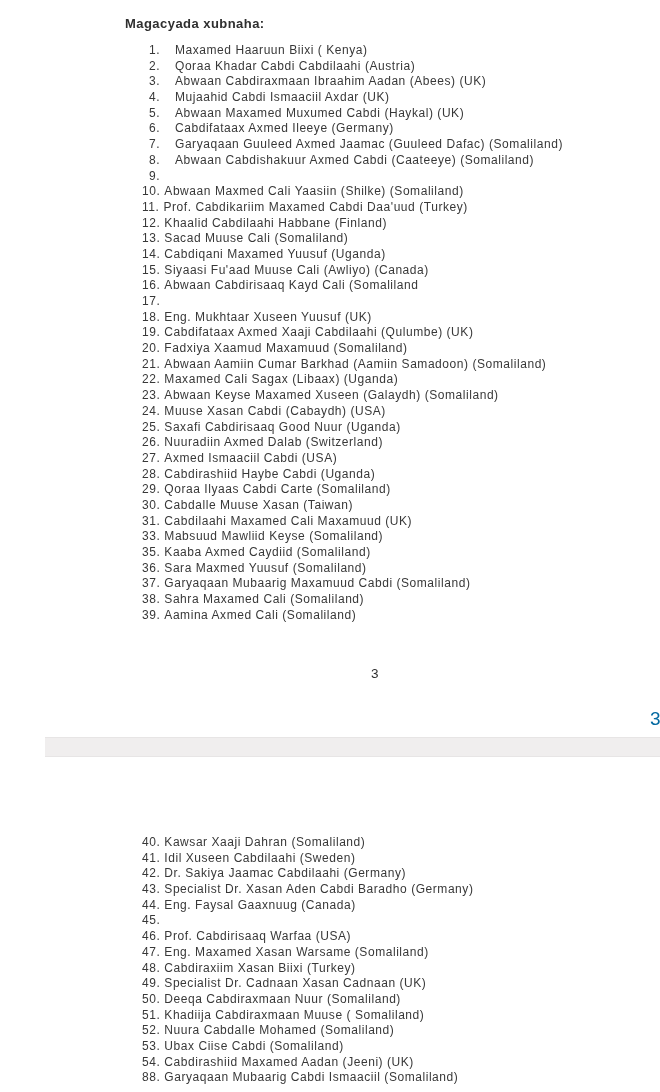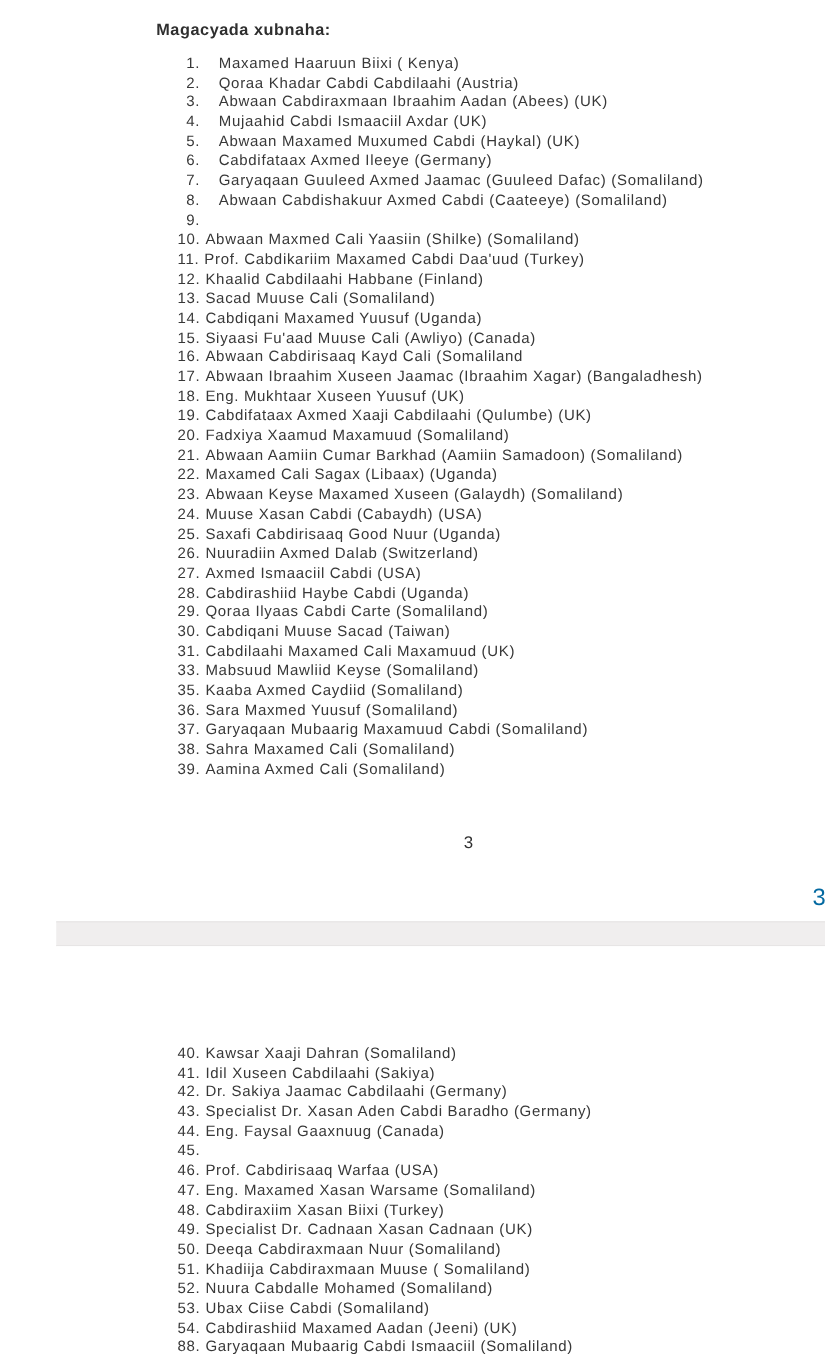--- a/index.html
+++ b/index.html
@@ -160,21 +160,20 @@
         <div class="row dd">
           <span class="num">15.</span>
           <span class="txt">Siyaasi Fu'aad Muuse Cali (Awliyo) (Canada)</span>
         </div>
         <div class="row dd">
           <span class="num">16.</span>
           <span class="txt">Abwaan Cabdirisaaq Kayd Cali (Somaliland</span>
         </div>
         <div class="row dd">
           <span class="num">17.</span>
-          <span class="txt">Abwaan Ibraahim Xuseen Jaamac (Ibraahim Xagar) (Bangaladhesh)</span>
         </div>
         <div class="row dd">
           <span class="num">18.</span>
           <span class="txt">Eng. Mukhtaar Xuseen Yuusuf (UK)</span>
         </div>
         <div class="row dd">
           <span class="num">19.</span>
           <span class="txt">Cabdifataax Axmed Xaaji Cabdilaahi (Qulumbe) (UK)</span>
         </div>
         <div class="row dd">
@@ -212,21 +211,21 @@
         <div class="row dd">
           <span class="num">28.</span>
           <span class="txt">Cabdirashiid Haybe Cabdi (Uganda)</span>
         </div>
         <div class="row dd">
           <span class="num">29.</span>
           <span class="txt">Qoraa Ilyaas Cabdi Carte (Somaliland)</span>
         </div>
         <div class="row dd">
           <span class="num">30.</span>
-          <span class="txt">Cabdiqani Muuse Sacad (Taiwan)</span>
+          <span class="txt">Cabdalle Muuse Xasan (Taiwan)</span>
         </div>
         <div class="row dd">
           <span class="num">31.</span>
           <span class="txt">Cabdilaahi Maxamed Cali Maxamuud (UK)</span>
         </div>
         <div class="row dd">
           <span class="num">33.</span>
           <span class="txt">Mabsuud Mawliid Keyse (Somaliland)</span>
         </div>
         <div class="row dd">
@@ -259,21 +258,21 @@
   <div class="page-gap"></div>
 
   <div class="page page-4">
     <div class="member-list list-p4">
         <div class="row dd">
           <span class="num">40.</span>
           <span class="txt">Kawsar Xaaji Dahran (Somaliland)</span>
         </div>
         <div class="row dd">
           <span class="num">41.</span>
-          <span class="txt">Idil Xuseen Cabdilaahi (Sakiya)</span>
+          <span class="txt">Idil Xuseen Cabdilaahi (Sweden)</span>
         </div>
         <div class="row dd">
           <span class="num">42.</span>
           <span class="txt">Dr. Sakiya Jaamac Cabdilaahi (Germany)</span>
         </div>
         <div class="row dd">
           <span class="num">43.</span>
           <span class="txt">Specialist Dr. Xasan Aden Cabdi Baradho (Germany)</span>
         </div>
         <div class="row dd">

